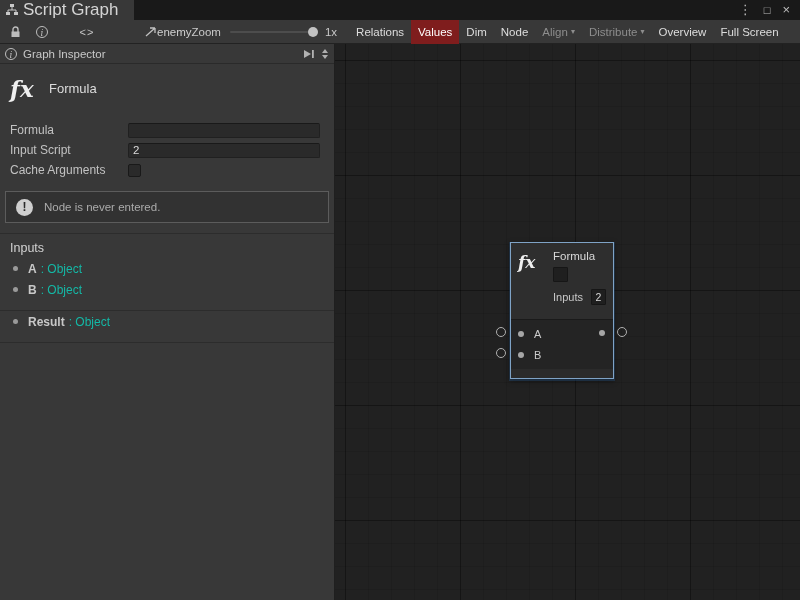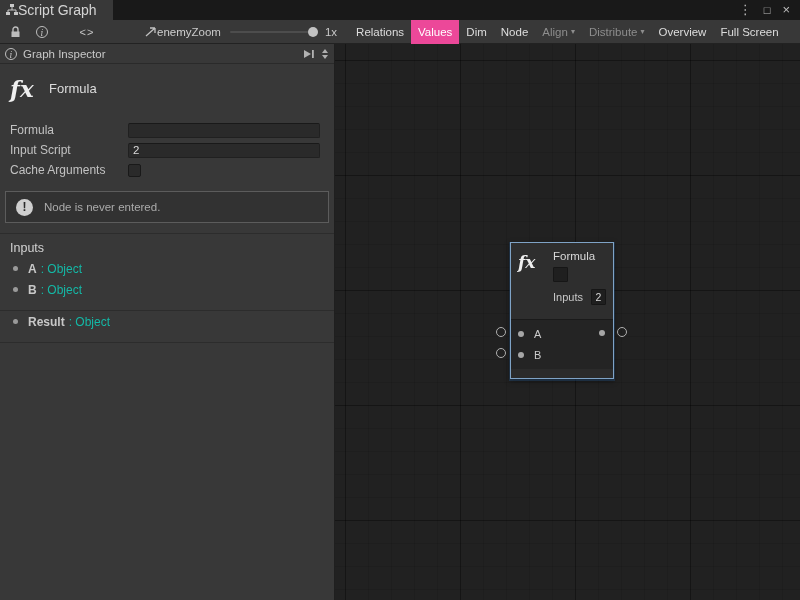--- a/index.html
+++ b/index.html
@@ -4,42 +4,42 @@
 <style>
   html,body{margin:0;padding:0;}
   body{
     width:800px;height:600px;position:relative;overflow:hidden;
     background:#383838;
     font-family:"Liberation Sans",sans-serif;
     -webkit-user-select:none;user-select:none;
   }
   
   .tabbar{position:absolute;left:0;top:0;width:800px;height:20px;background:#191919;display:flex;align-items:stretch;}
-  .tab{display:flex;align-items:center;padding:0 16px 0 6px;background:#383838;font-size:14px;color:#d4d4d4;}
+  .tab{display:flex;align-items:center;gap:5px;padding:0 16px 0 6px;background:#383838;font-size:17px;color:#d4d4d4;}
   .win-controls{margin-left:auto;display:flex;align-items:center;gap:12px;padding-right:10px;color:#bdbdbd;}
   .win-controls span{cursor:default;line-height:20px;}
   .wc-menu{font-size:13px;}
   .wc-max{font-size:11px;}
   .wc-close{font-size:13px;}
   
   .toolbar{position:absolute;left:0;top:20px;width:800px;height:24px;background:#383838;border-bottom:1px solid #222222;box-sizing:border-box;display:flex;align-items:center;font-size:11.5px;color:#cfcfcf;}
   .tool-ico{display:flex;align-items:center;justify-content:center;height:24px;}
   .lock-btn{margin-left:7px;width:16px;}
   .info-btn{margin-left:11px;width:16px;}
   .code-btn{margin-left:27px;width:20px;color:#c6c6c6;font-size:11px;letter-spacing:1px;}
   .info-circle{display:inline-block;width:12px;height:12px;border:1px solid #bdbdbd;border-radius:50%;color:#bdbdbd;font-size:9px;line-height:12px;text-align:center;font-family:"DejaVu Serif",serif;font-style:italic;box-sizing:border-box;}
   .graph-ref{display:flex;align-items:center;gap:0;margin-left:48px;color:#d0d0d0;}
   .zoom-label{color:#c9c9c9;}
   .zoom-slider{position:relative;margin-left:9px;width:88px;height:24px;}
   .zoom-track{position:absolute;left:0;right:0;top:11px;height:2px;background:#4d4d4d;border-radius:1px;}
   .zoom-thumb{position:absolute;right:0;top:7px;width:10px;height:10px;border-radius:50%;background:#c2c2c2;}
   .zoom-value{margin-left:7px;color:#c9c9c9;}
   .tb-buttons{display:flex;align-items:stretch;height:24px;margin-left:12px;}
   .tb-btn{display:flex;align-items:center;padding:0 7px;color:#dddddd;white-space:nowrap;cursor:default;}
-  .tb-btn.active{background:#ec4899;color:#ffffff;}
+  .tb-btn.active{background:#7f1d1d;color:#ffffff;}
   .tb-btn.disabled{color:#8d8d8d;}
   .dd-arrow{font-size:8px;margin-left:3px;}
   
   .inspector{position:absolute;left:0;top:44px;width:335px;bottom:0;background:#383838;border-right:1px solid #1f1f1f;box-sizing:border-box;}
   .insp-header{height:19px;display:flex;align-items:center;border-bottom:1px solid #2a2a2a;padding:0 3px 0 5px;font-size:11.5px;color:#c8c8c8;}
   .insp-header .title{margin-left:6px;}
   .dock-ico{margin-left:auto;display:flex;align-items:center;}
   .scrub{display:flex;flex-direction:column;gap:2px;margin-left:7px;margin-right:3px;}
   .tri-up{width:0;height:0;border-left:3px solid transparent;border-right:3px solid transparent;border-bottom:4px solid #aeaeae;}
   .tri-down{width:0;height:0;border-left:3px solid transparent;border-right:3px solid transparent;border-top:4px solid #aeaeae;}

